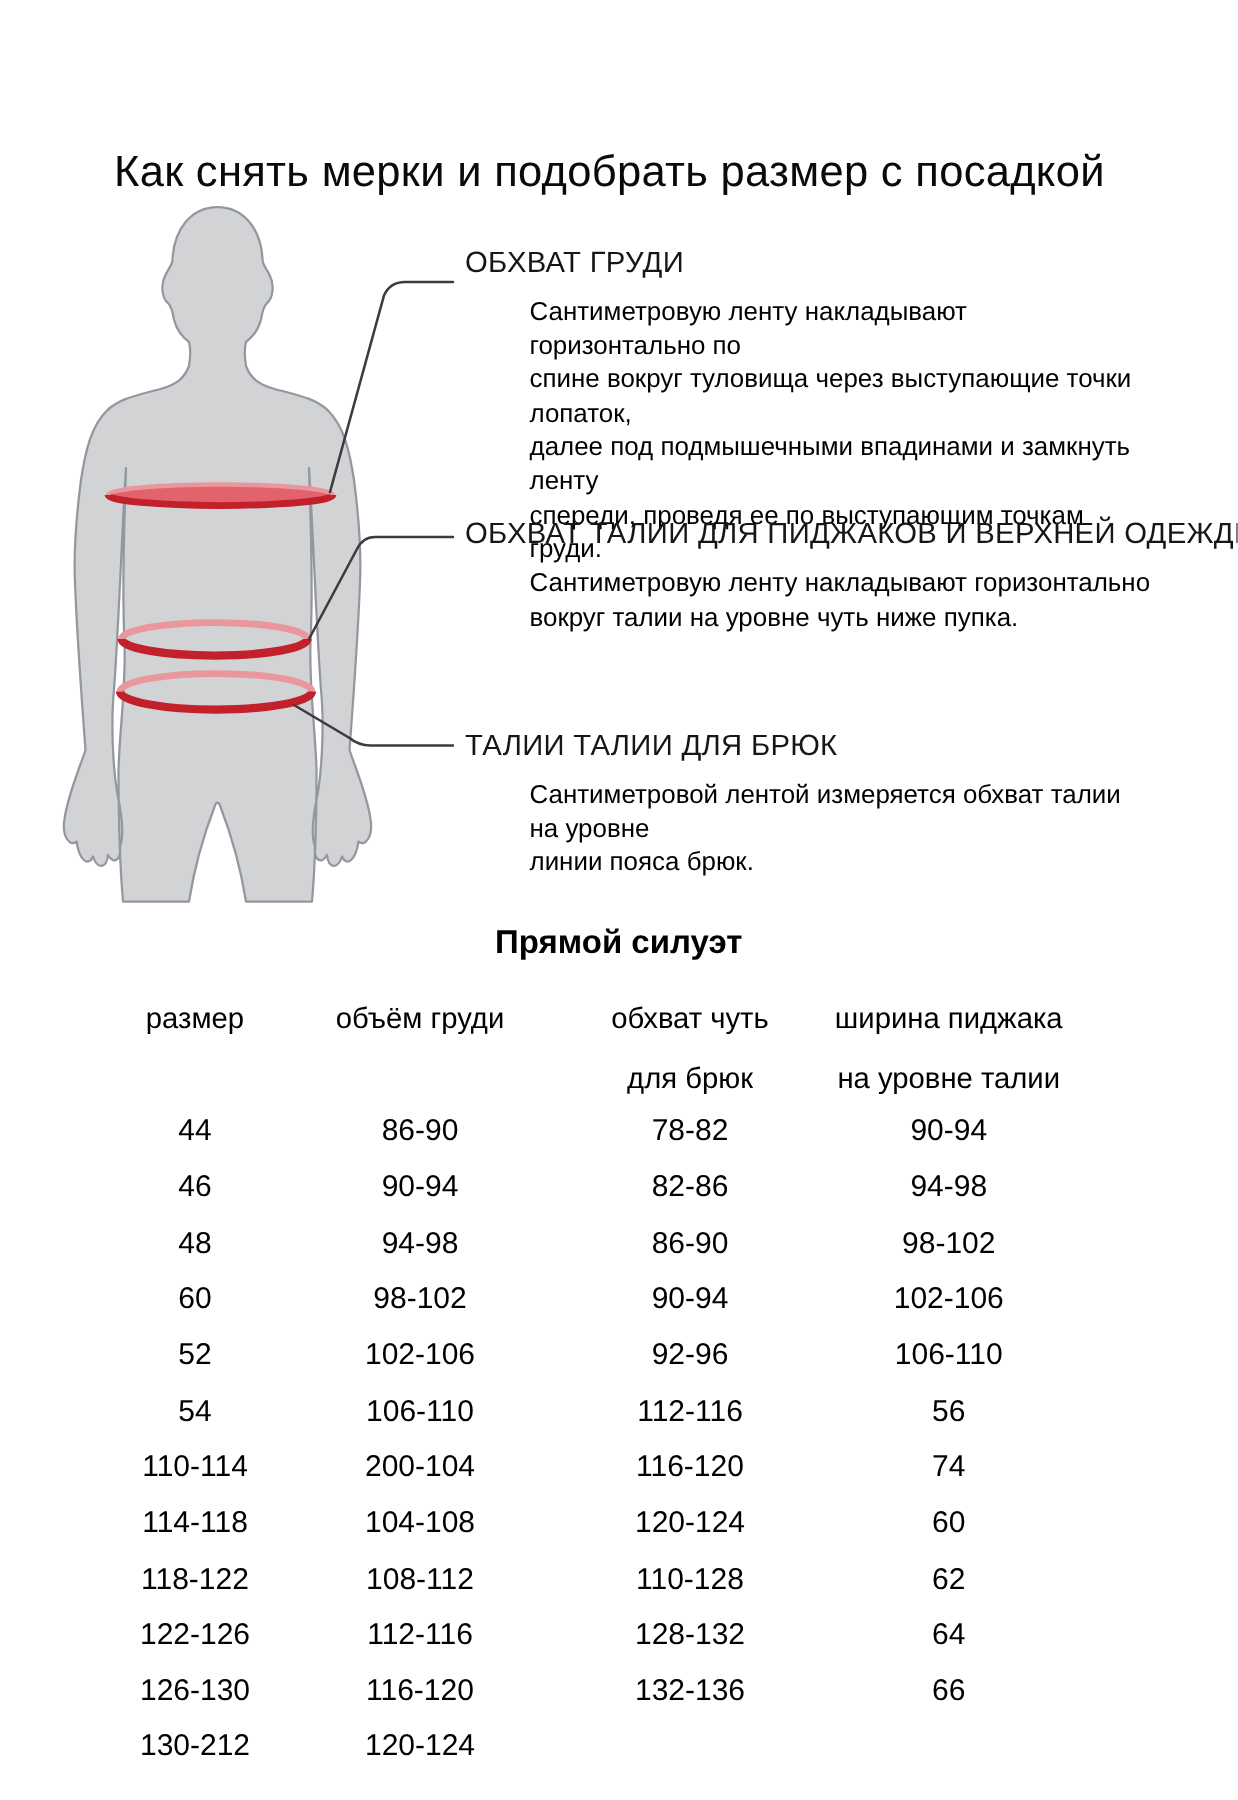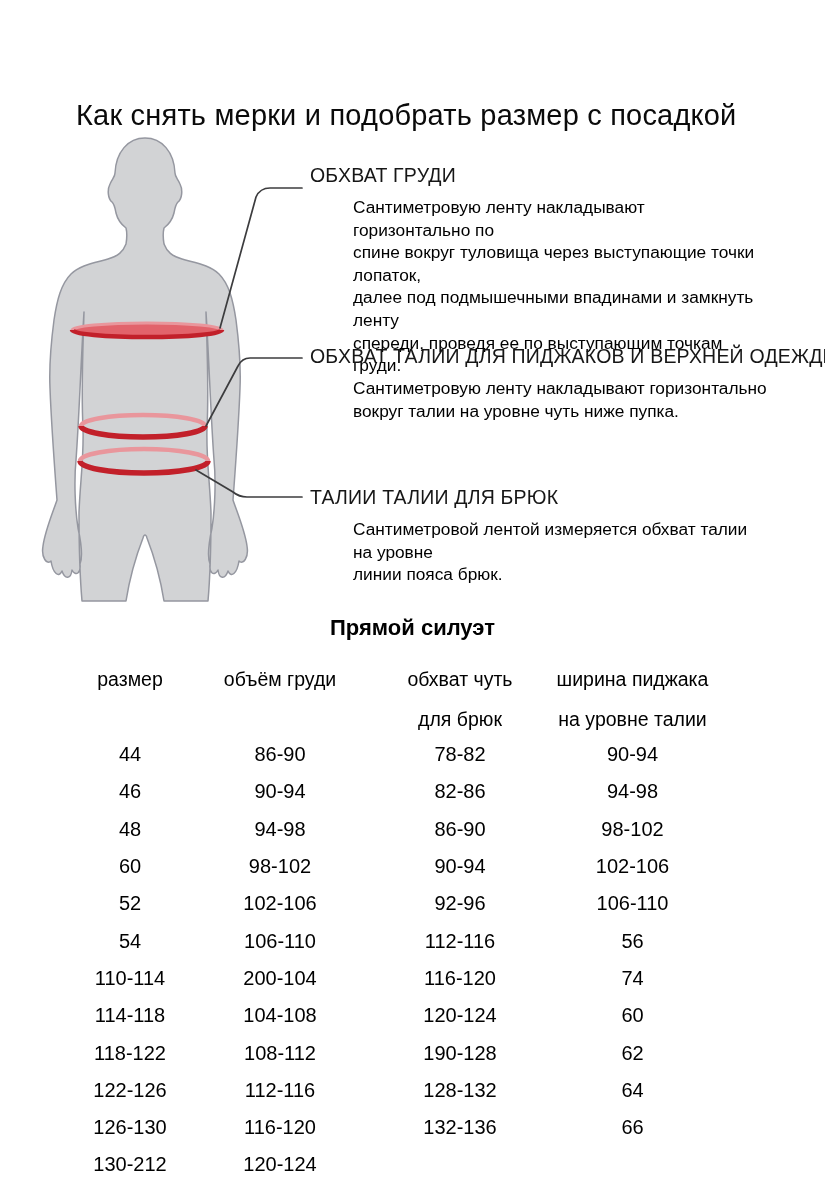--- a/index.html
+++ b/index.html
@@ -198,21 +198,21 @@
       <div class="dcell">110-114</div>
       <div class="dcell">200-104</div>
       <div class="dcell">116-120</div>
       <div class="dcell">74</div>
       <div class="dcell">114-118</div>
       <div class="dcell">104-108</div>
       <div class="dcell">120-124</div>
       <div class="dcell">60</div>
       <div class="dcell">118-122</div>
       <div class="dcell">108-112</div>
-      <div class="dcell">190-128</div>
+      <div class="dcell">110-128</div>
       <div class="dcell">62</div>
       <div class="dcell">122-126</div>
       <div class="dcell">112-116</div>
       <div class="dcell">128-132</div>
       <div class="dcell">64</div>
       <div class="dcell">126-130</div>
       <div class="dcell">116-120</div>
       <div class="dcell">132-136</div>
       <div class="dcell">66</div>
       <div class="dcell">130-212</div>

